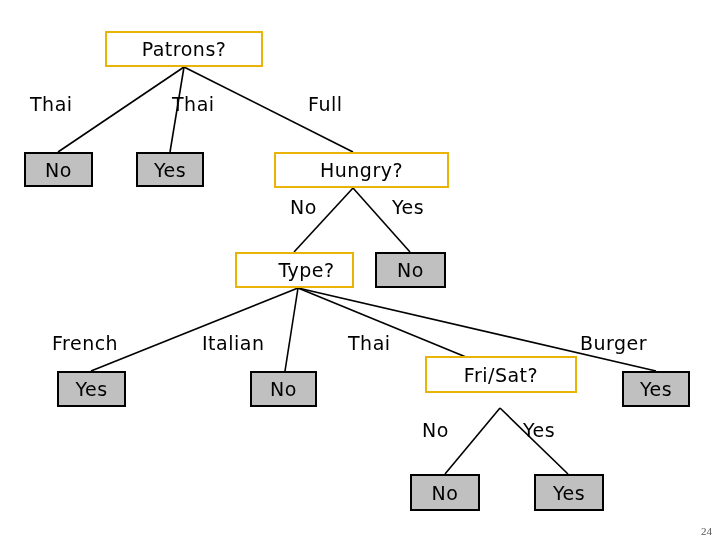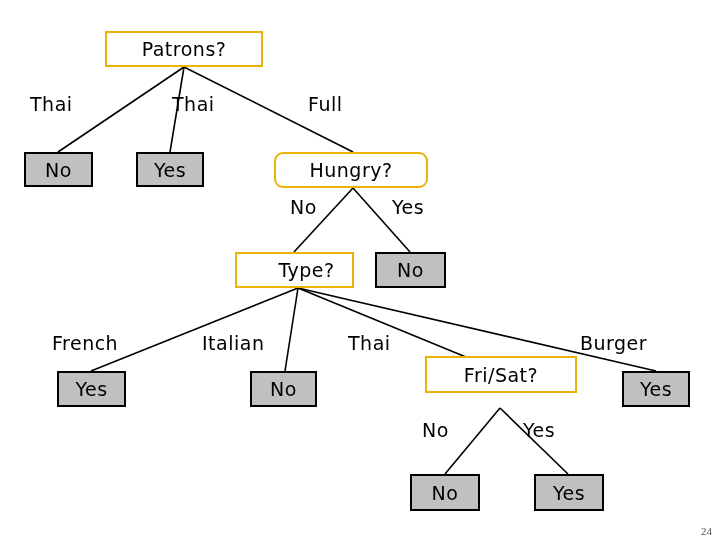--- a/index.html
+++ b/index.html
@@ -87,21 +87,21 @@
       <line x1="298" y1="288" x2="500" y2="371" stroke="#000000" stroke-width="1.6"></line>
       <line x1="298" y1="288" x2="656" y2="371" stroke="#000000" stroke-width="1.6"></line>
       <line x1="500" y1="408" x2="445" y2="474" stroke="#000000" stroke-width="1.6"></line>
       <line x1="500" y1="408" x2="568" y2="474" stroke="#000000" stroke-width="1.6"></line>
     </svg>
 
   <div id="nodes-layer">
       <div class="node" style="left: 105px; top: 31px; width: 158px; height: 36px;">Patrons?</div>
       <div class="node leaf" style="left: 24px; top: 152px; width: 69px; height: 35px;">No</div>
       <div class="node leaf" style="left: 136px; top: 152px; width: 68px; height: 35px;">Yes</div>
-      <div class="node" style="left: 274px; top: 152px; width: 154px; height: 36px; border-radius: 9px;">Hungry?</div>
+      <div class="node" style="left: 274px; top: 152px; width: 175px; height: 36px;">Hungry?</div>
       <div class="node" style="left: 235px; top: 252px; width: 119px; height: 36px; padding-left: 24px;">Type?</div>
       <div class="node leaf" style="left: 375px; top: 252px; width: 71px; height: 36px;">No</div>
       <div class="node leaf" style="left: 57px; top: 371px; width: 69px; height: 36px;">Yes</div>
       <div class="node leaf" style="left: 250px; top: 371px; width: 67px; height: 36px;">No</div>
       <div class="node" style="left: 425px; top: 356px; width: 152px; height: 37px;">Fri/Sat?</div>
       <div class="node leaf" style="left: 622px; top: 371px; width: 68px; height: 36px;">Yes</div>
       <div class="node leaf" style="left: 410px; top: 474px; width: 70px; height: 37px;">No</div>
       <div class="node leaf" style="left: 534px; top: 474px; width: 70px; height: 37px;">Yes</div>
     </div>
   <div id="labels-layer">

